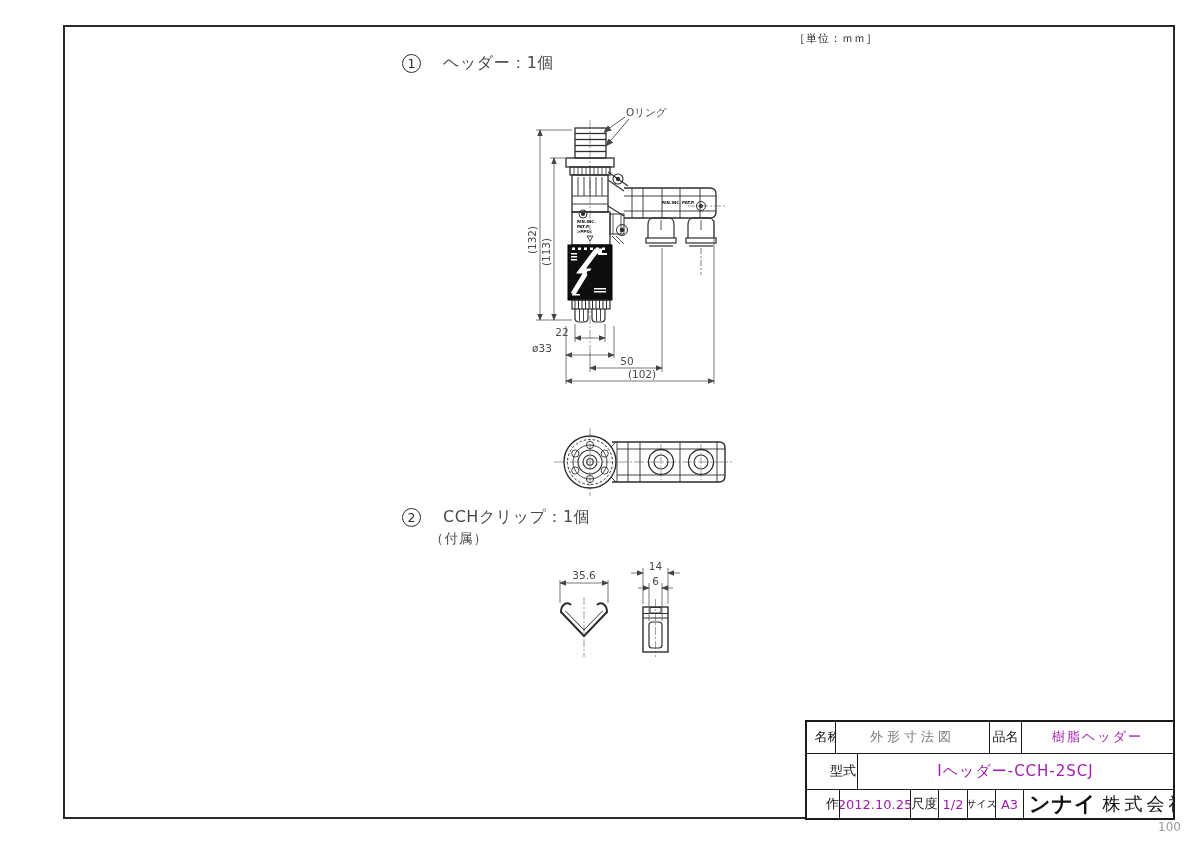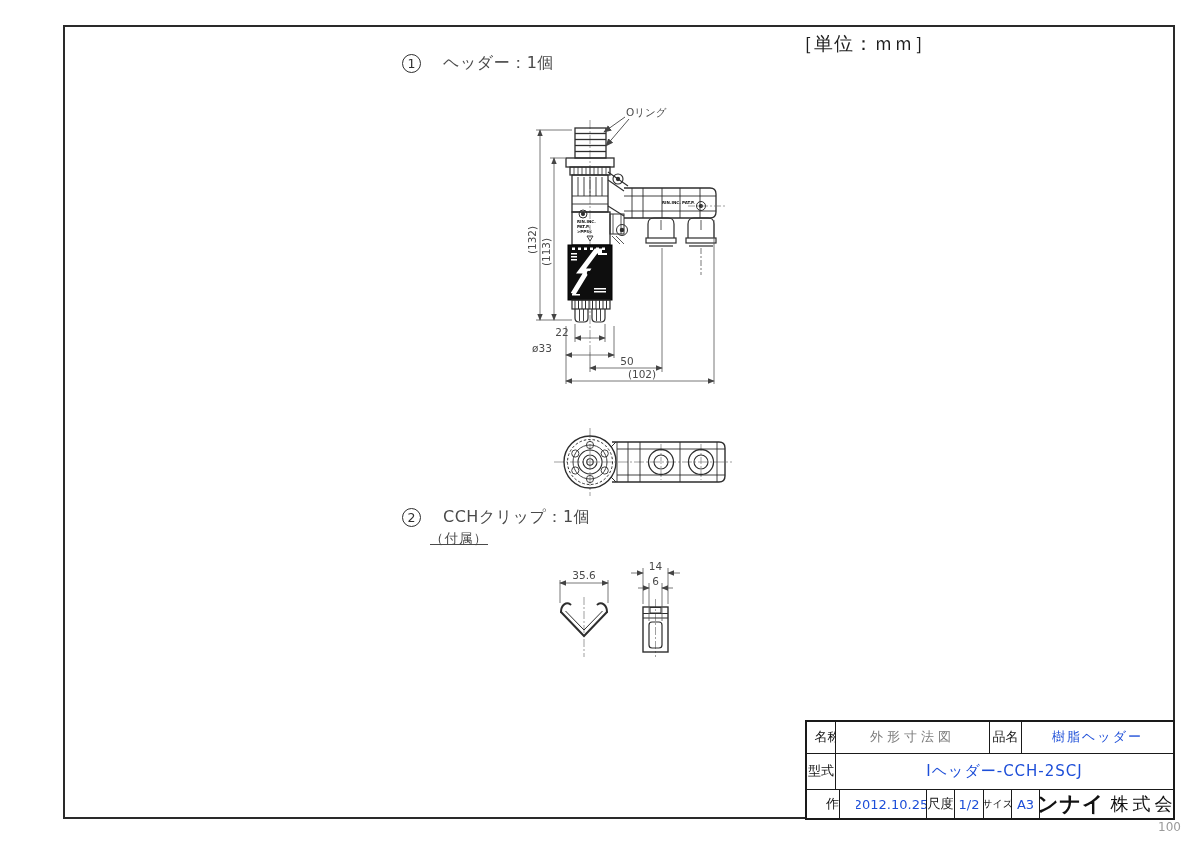--- a/index.html
+++ b/index.html
@@ -6,52 +6,52 @@
   body{
     width:1200px;height:848px;position:relative;background:#ffffff;
     font-family:"DejaVu Sans","Liberation Sans",sans-serif;color:#222;
     overflow:hidden;
   }
   .sheet-border{
     position:absolute;left:63px;top:25px;width:1112px;height:794px;
     border:2px solid #2a2a2a;box-sizing:border-box;background:#fff;
   }
   .unit-label{
-    position:absolute;left:794px;top:31px;font-size:19px;color:#1d1d1d;
+    position:absolute;left:794px;top:31px;font-size:11px;color:#1d1d1d;
     letter-spacing:1px;white-space:nowrap;
   }
   .item-header{position:absolute;display:flex;align-items:flex-start;}
   .circ-num{
     width:19px;height:19px;border:1.6px solid #2e2e2e;border-radius:50%;
     box-sizing:border-box;display:flex;align-items:center;justify-content:center;
     font-size:12.5px;color:#2e2e2e;flex:0 0 auto;background:#fff;
   }
   .item-label{margin-left:22px;font-size:16px;color:#4a4a4a;letter-spacing:0.5px;white-space:nowrap;margin-top:-1px;}
-  .item-note{position:absolute;font-size:13.5px;color:#4a4a4a;letter-spacing:1px;text-decoration:underline;}
+  .item-note{position:absolute;font-size:13.5px;color:#4a4a4a;letter-spacing:1px;}
   svg{position:absolute;overflow:visible;}
   svg text{font-family:"DejaVu Sans","Liberation Sans",sans-serif;fill:#4a4a4a;}
   .dimtxt{font-size:10.5px;}
   .tinytxt{font-size:4px;fill:#111;font-weight:bold;}
 
   
   .tblock{
     position:absolute;left:805px;top:720px;width:370px;height:100px;
     border:2px solid #1a1a1a;box-sizing:border-box;display:flex;flex-direction:column;background:#fff;
   }
   .tb-row{display:flex;box-sizing:border-box;}
   .tb-row1{height:33px;border-bottom:1.5px solid #1a1a1a;}
-  .tb-row2{height:38px;border-bottom:1.5px solid #1a1a1a;}
+  .tb-row2{height:38px;border-bottom:1.5px solid #1a1a1a;padding-left:22px;}
   .tb-row3{flex:1;}
   .tb-cell{
     box-sizing:border-box;display:flex;align-items:center;justify-content:center;
     border-right:1.5px solid #1a1a1a;white-space:nowrap;overflow:hidden;
   }
   .tb-cell:last-child{border-right:none;}
   .tb-lab{font-size:13px;color:#141414;}
-  .tb-val{font-size:13px;color:#1d4ed8;}
+  .tb-val{font-size:13px;color:#a21caf;}
   .company{font-size:18px;color:#111;letter-spacing:4px;}
   .company b{font-size:21px;letter-spacing:1px;margin-right:6px;}
   .corner-note{position:absolute;left:1158px;top:820px;font-size:12px;color:#9a9a9a;}
 </style>
 </head>
 <body>
 
 <div class="sheet-border"></div>
 
 <div class="unit-label">［単位：ｍｍ］</div>
@@ -365,21 +365,21 @@
     <div class="tb-cell tb-val" style="width:154px;letter-spacing:4px;color:#7c7c7c;">外形寸法図</div>
     <div class="tb-cell tb-lab" style="width:32px;">品名</div>
     <div class="tb-cell tb-val" style="flex:1;letter-spacing:2px;">樹脂ヘッダー</div>
   </div>
   <div class="tb-row tb-row2">
     <div class="tb-cell tb-lab" style="width:29px;">型式</div>
     <div class="tb-cell tb-val" style="flex:1;font-size:15px;letter-spacing:1px;">Iヘッダー-CCH-2SCJ</div>
   </div>
   <div class="tb-row tb-row3">
     <div class="tb-cell tb-lab" style="width:29px;padding-left:32px;">作成</div>
-    <div class="tb-cell tb-val" style="width:71px;margin-left:16px;">2012.10.25</div>
+    <div class="tb-cell tb-val" style="width:71px;">2012.10.25</div>
     <div class="tb-cell tb-lab" style="width:28px;font-family:Liberation Serif, serif;">尺度</div>
     <div class="tb-cell tb-val" style="width:29px;">1/2</div>
     <div class="tb-cell tb-lab" style="width:28px;font-size:10px;">サイズ</div>
     <div class="tb-cell tb-val" style="width:28px;">A3</div>
     <div class="tb-cell company" style="flex:1;">
         <b>リンナイ</b>
         <span>株式会社</span>
       </div>
   </div>
 </div>

